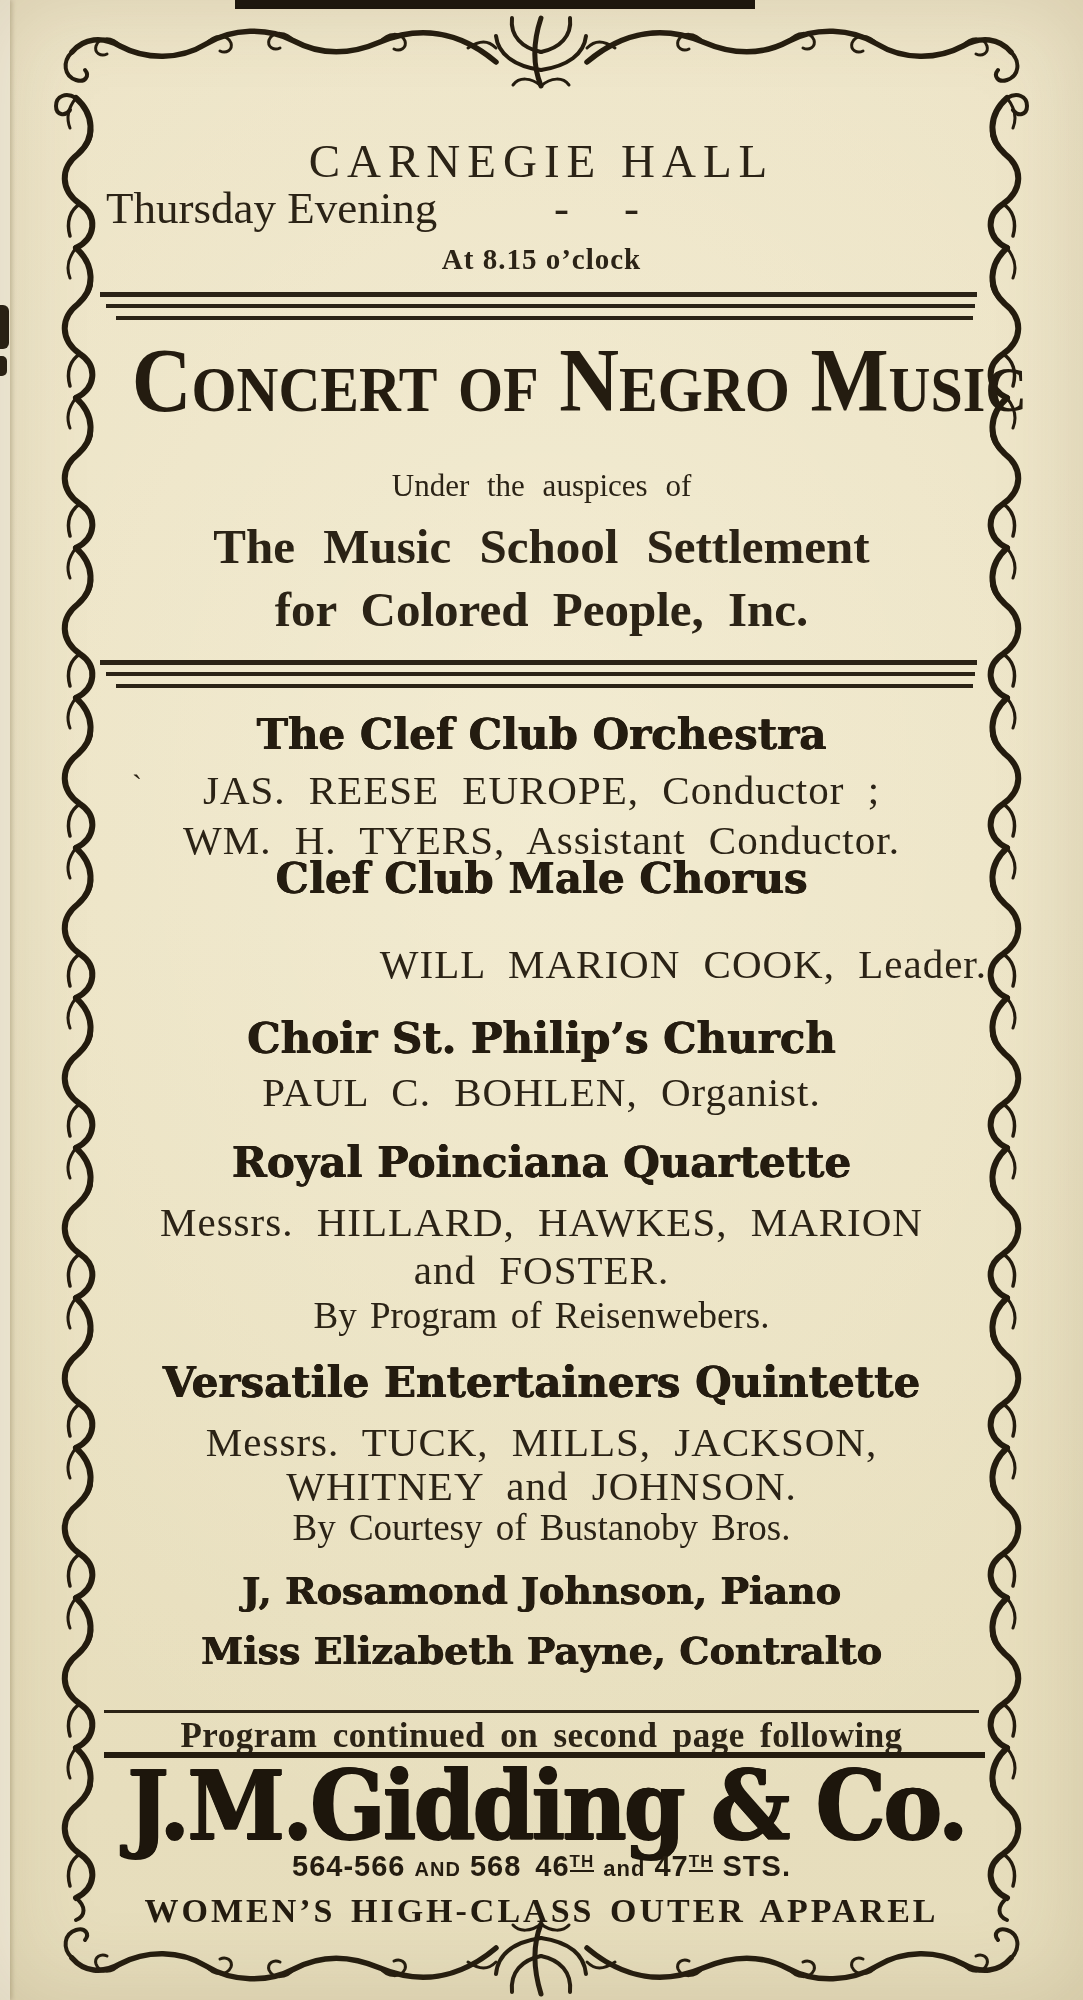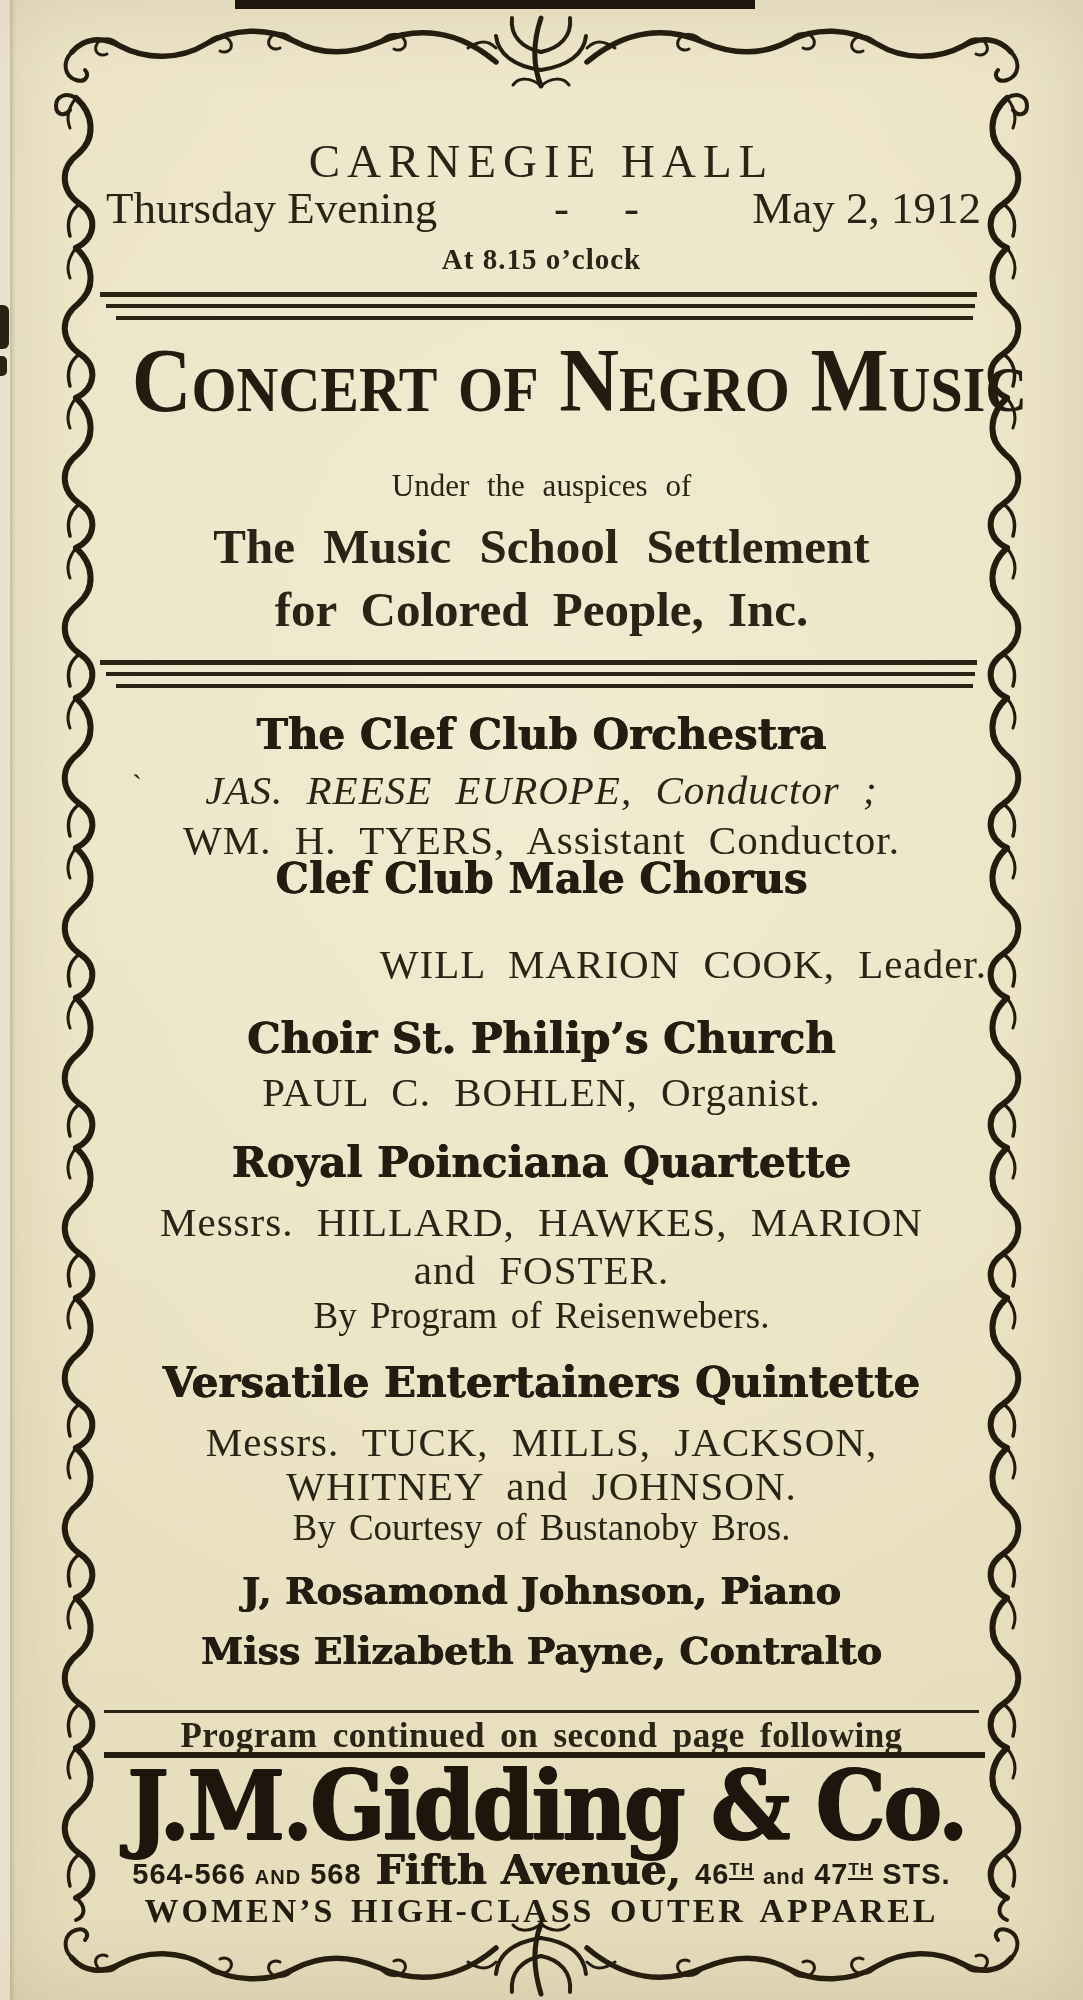--- a/index.html
+++ b/index.html
@@ -74,21 +74,21 @@
     text-shadow:.6px 0 0 currentColor,-.3px 0 0 currentColor;
     color:#241c10;
   }
   .h-bl{font-size:42px;line-height:1.1;}
 
   
   .names{font-size:41px;line-height:1.1;word-spacing:12px;letter-spacing:1px;white-space:nowrap;}
   .byline{font-size:37px;line-height:1.1;word-spacing:4px;}
   .stray{position:absolute;left:36px;top:768px;font-size:30px;}
 
-  .en1h{top:712px;} .en1a{top:768px;font-style:italic;} .en1b{top:818px;}
+  .en1h{top:712px;} .en1a{top:768px;} .en1b{top:818px;}
   .en2h{top:856px;} .en2a{top:942px;text-align:right;}
   .en3h{top:1016px;} .en3a{top:1070px;}
   .en4h{top:1140px;} .en4a{top:1200px;} .en4b{top:1248px;} .en4c{top:1296px;}
   .en5h{top:1360px;} .en5a{top:1420px;} .en5b{top:1464px;} .en5c{top:1508px;}
 
   .solo1{top:1568px;font-size:38px;}
   .solo2{top:1628px;font-size:38px;}
 
   .continuation{top:1716px;font-size:35px;font-weight:700;letter-spacing:.5px;word-spacing:6px;}
 
@@ -207,21 +207,20 @@
     <path d="M36 1806 C46 1814 46 1824 36 1828" stroke-width="4"></path>
   </svg>
 
   <div class="content">
 
     <div class="abs ctr venue">CARNEGIE HALL</div>
     <div class="abs dateline">
       <span class="day">Thursday Evening</span>
       <span class="dash1">-</span>
       <span class="dash2">-</span>
-      <span class="date">May 2, 1912</span>
     </div>
     <div class="abs ctr time">At 8.15 o’clock</div>
 
     <div class="rulegrp rules1">
       <div class="r r1"></div>
         <div class="r r2"></div>
         <div class="r r3"></div>
     </div>
 
     <div class="abs ctr main-title">Concert of Negro Music</div>
@@ -259,19 +258,18 @@
     <div class="abs ctr bl solo1">J, Rosamond Johnson, Piano</div>
     <div class="abs ctr bl solo2">Miss Elizabeth Payne, Contralto</div>
 
     <div class="rule-thin"></div>
     <div class="abs ctr continuation">Program continued on second page following</div>
     <div class="rule-thick"></div>
 
     <div class="abs ctr bl ad-logo">J.M.Gidding &amp; Co.</div>
     <div class="abs ad-address">
       <span class="ad-num">564-566 and 568</span>
-      <span class="bl ad-street">Fifth Avenue,</span>
       <span class="ad-cross"><span>46</span><span class="sup">TH</span> <span class="sm">and</span> <span>47</span><span class="sup">TH</span> <span>STS.</span></span>
     </div>
     <div class="abs ctr tagline">WOMEN’S HIGH-CLASS OUTER APPAREL</div>
 
   </div>
 </div>
 
 </body></html>

